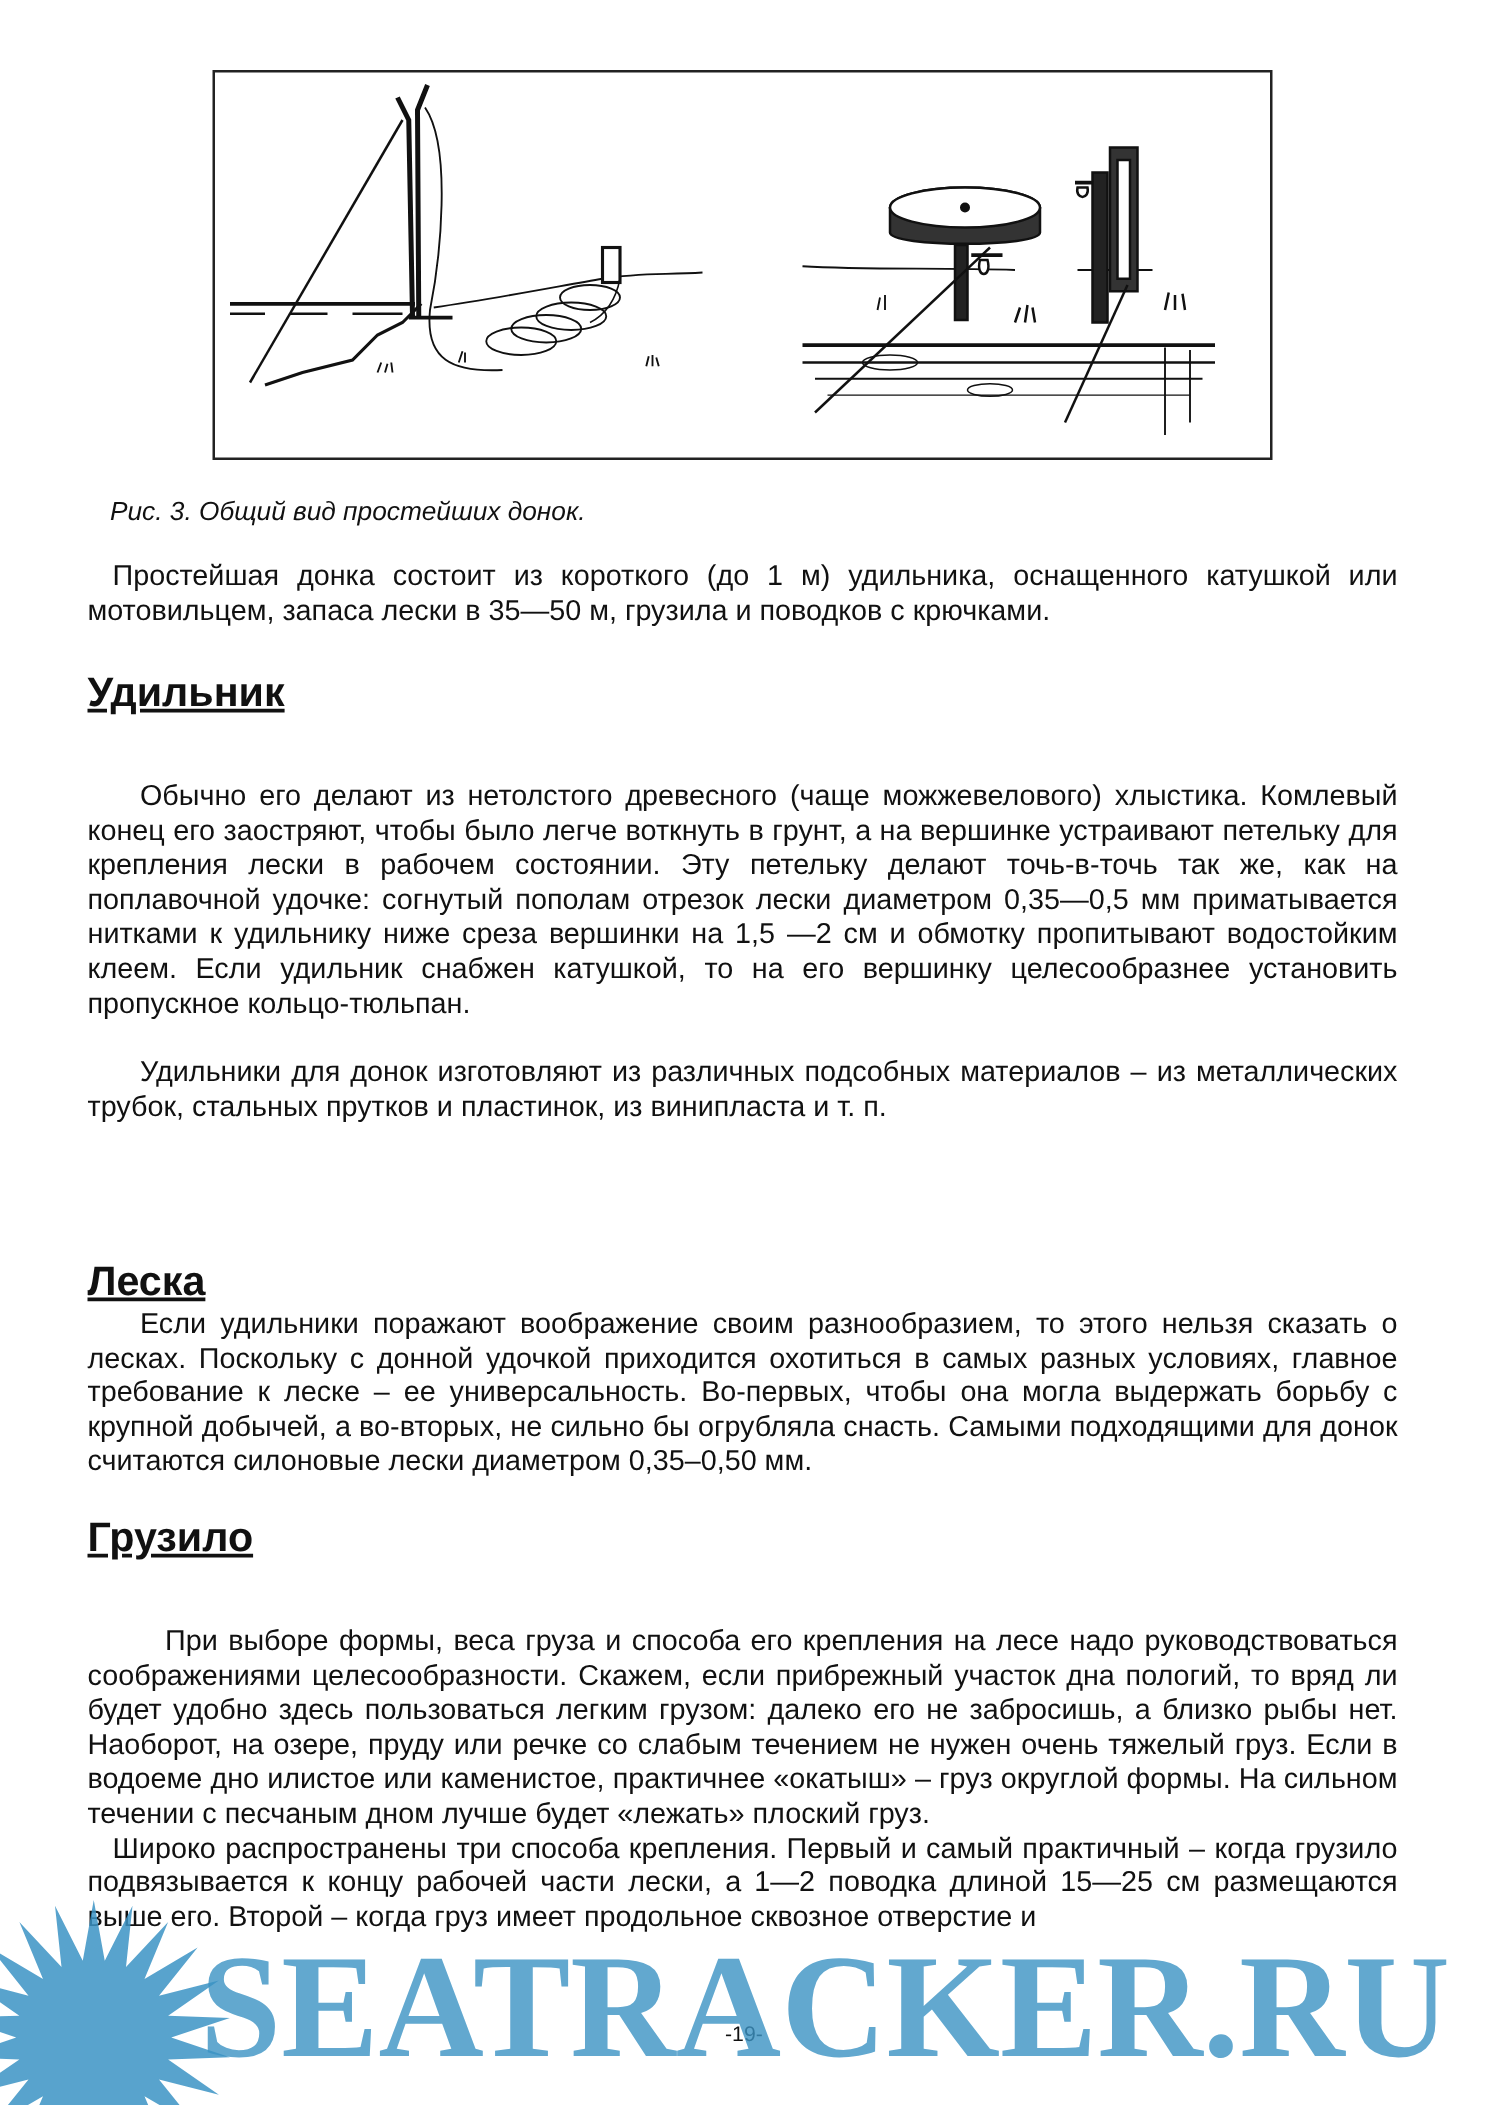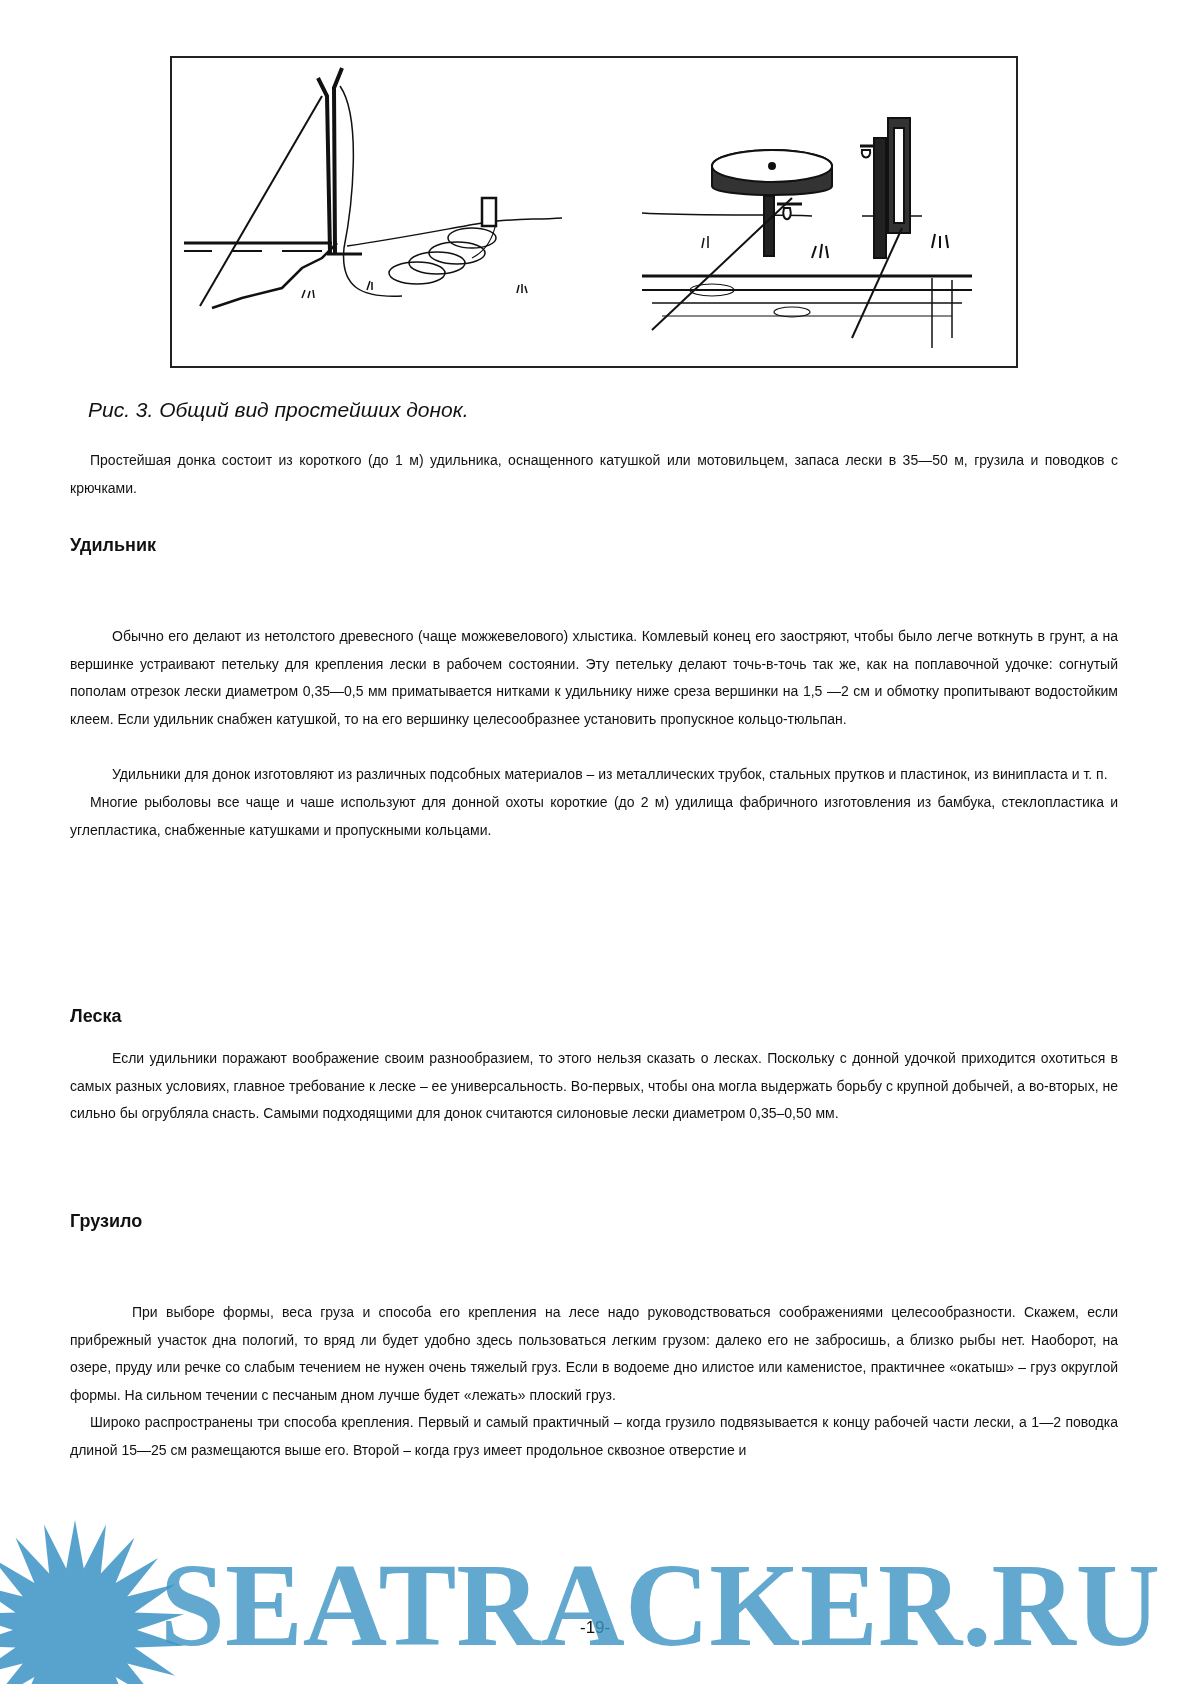--- a/index.html
+++ b/index.html
@@ -3,27 +3,27 @@
 <meta charset="utf-8">
 <style>
   html, body { margin: 0; padding: 0; background: #ffffff; }
   body { width: 1190px; height: 1684px; position: relative; overflow: hidden;
          font-family: "Liberation Sans", sans-serif; color: #111; }
   .figure { position: absolute; left: 170px; top: 56px; width: 848px; height: 312px;
             border: 2px solid #222; box-sizing: border-box; background: #fff; }
   .figure svg { position: absolute; left: 0; top: 0; }
   .caption { position: absolute; left: 88px; top: 398px; font-size: 21px;
              font-weight: normal; font-style: italic; }
-  .text { position: absolute; left: 70px; width: 1048px; font-size: 14px;
+  .text { position: absolute; left: 70px; width: 1048px; font-size: 23px;
           line-height: 27.6px; text-align: justify; }
   .text p { margin: 0; text-indent: 30px; }
   .text p.i2 { text-indent: 42px; margin-top: 28px; }
   .text p.i3 { text-indent: 20px; }
   .text p.i4 { text-indent: 62px; }
-  .heading { position: absolute; left: 70px; font-size: 18px; font-weight: bold; }
+  .heading { position: absolute; left: 70px; font-size: 33px; font-weight: bold; text-decoration: underline; }
   .page-num { position: absolute; left: 580px; top: 1618px; font-size: 17px; }
   .watermark { position: absolute; left: 0; top: 1520px; width: 1190px; height: 164px; pointer-events: none; }
 </style>
 </head>
 <body>
 
 <div class="figure">
   <svg width="844" height="308" viewBox="0 0 844 308">
 
     <g stroke="#111" fill="none" stroke-width="2">
@@ -102,21 +102,20 @@
 <div class="caption">Рис. 3. Общий вид простейших донок.</div>
 
 <div class="text" style="top:447px;">
   <p class="i3">Простейшая донка состоит из короткого (до 1 м) удильника, оснащенного катушкой или мотовильцем, запаса лески в 35—50 м, грузила и поводков с крючками.</p>
 </div>
 
 <div class="heading" style="top:535px;">Удильник</div>
 <div class="text" style="top:595px;">
   <p class="i2">Обычно его делают из нетолстого древесного (чаще можжевелового) хлыстика. Комлевый конец его заостряют, чтобы было легче воткнуть в грунт, а на вершинке устраивают петельку для крепления лески в рабочем состоянии. Эту петельку делают точь-в-точь так же, как на поплавочной удочке: согнутый пополам отрезок лески диаметром 0,35—0,5 мм приматывается нитками к удильнику ниже среза вершинки на 1,5 —2 см и обмотку пропитывают водостойким клеем. Если удильник снабжен катушкой, то на его вершинку целесообразнее установить пропускное кольцо-тюльпан.</p>
   <p class="i2">Удильники для донок изготовляют из различных подсобных материалов – из металлических трубок, стальных прутков и пластинок, из винипласта и т. п.</p>
-  <p class="i3">Многие рыболовы все чаще и чаше используют для донной охоты короткие (до 2 м) удилища фабричного изготовления из бамбука, стеклопластика и углепластика, снабженные катушками и пропускными кольцами.</p>
 </div>
 
 <div class="heading" style="top:1006px;">Леска</div>
 <div class="text" style="top:1017px;">
   <p class="i2">Если удильники поражают воображение своим разнообразием, то этого нельзя сказать о лесках. Поскольку с донной удочкой приходится охотиться в самых разных условиях, главное требование к леске – ее универсальность. Во-первых, чтобы она могла выдержать борьбу с крупной добычей, а во-вторых, не сильно бы огрубляла снасть. Самыми подходящими для донок считаются силоновые лески диаметром 0,35–0,50 мм.</p>
 </div>
 
 <div class="heading" style="top:1211px;">Грузило</div>
 <div class="text" style="top:1299px;">
   <p class="i4">При выборе формы, веса груза и способа его крепления на лесе надо руководствоваться соображениями целесообразности. Скажем, если прибрежный участок дна пологий, то вряд ли будет удобно здесь пользоваться легким грузом: далеко его не забросишь, а близко рыбы нет. Наоборот, на озере, пруду или речке со слабым течением не нужен очень тяжелый груз. Если в водоеме дно илистое или каменистое, практичнее «окатыш» – груз округлой формы. На сильном течении с песчаным дном лучше будет «лежать» плоский груз.</p>

